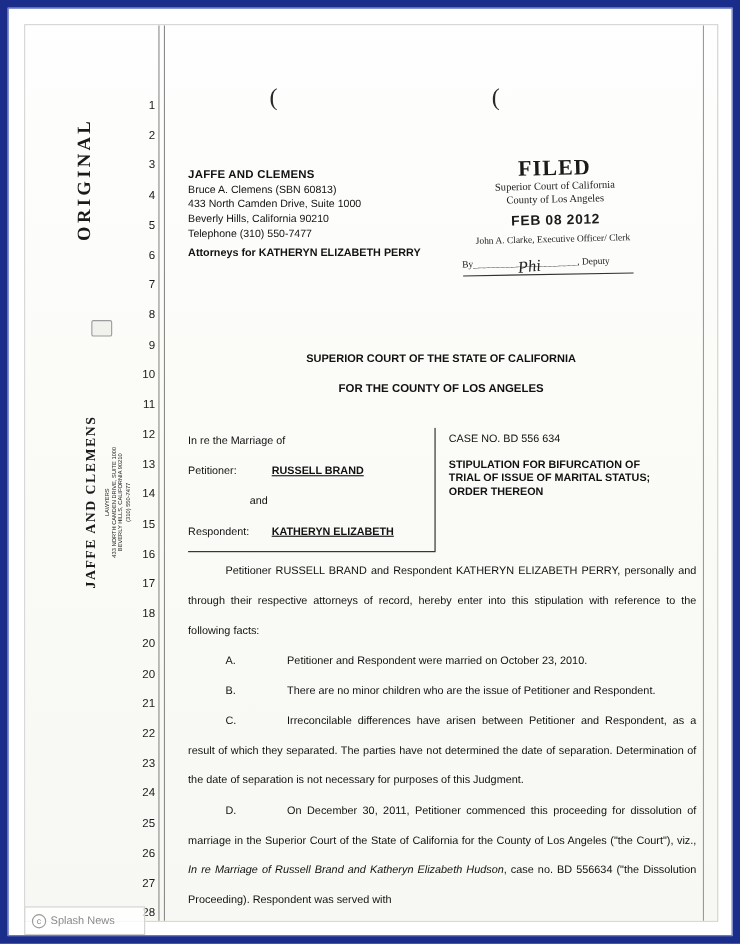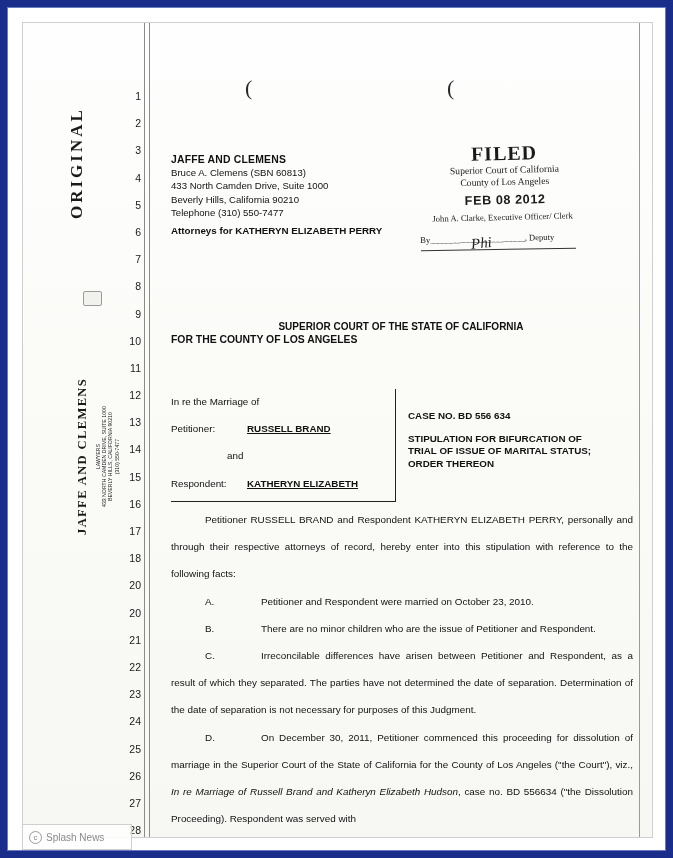--- a/index.html
+++ b/index.html
@@ -227,22 +227,23 @@
     width: 460px;
     text-align: center;
     font-family: "Liberation Sans", sans-serif;
     font-size: 10px;
     font-weight: bold;
     color: #111;
   }
   .court-county {
     position: absolute;
     left: 148px;
-    top: 311px;
+    top: 325px;
     width: 460px;
+    text-align: center;
     font-family: "Liberation Sans", sans-serif;
     font-size: 10.4px;
     font-weight: bold;
     color: #111;
   }
   
   .caption-left {
     position: absolute;
     left: 148px;
     top: 371px;
@@ -283,23 +284,22 @@
   .caption-right {
     position: absolute;
     left: 385px;
     top: 371px;
     width: 225px;
     font-family: "Liberation Sans", sans-serif;
     font-size: 9.8px;
     color: #111;
   }
   .case-no {
-    font-weight: bold;
+    font-weight: normal;
     margin-bottom: 12px;
-    margin-top: 16px;
   }
   .doc-title-caption {
     font-weight: bold;
     line-height: 12.4px;
   }
   
   .body-text {
     position: absolute;
     left: 148px;
     top: 483px;

